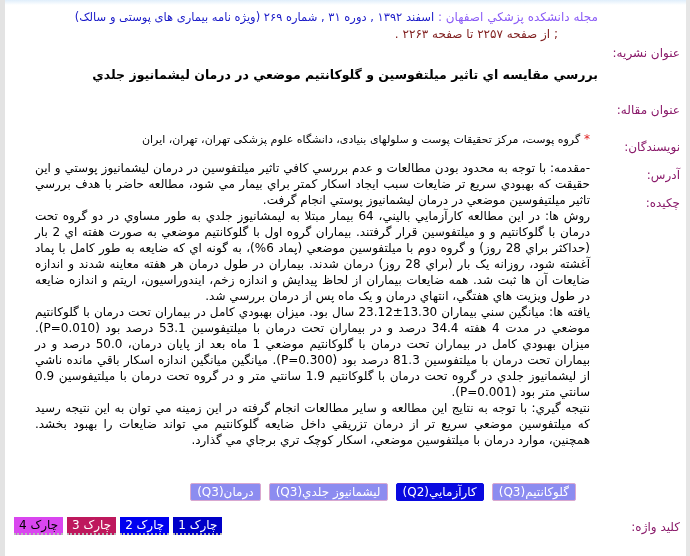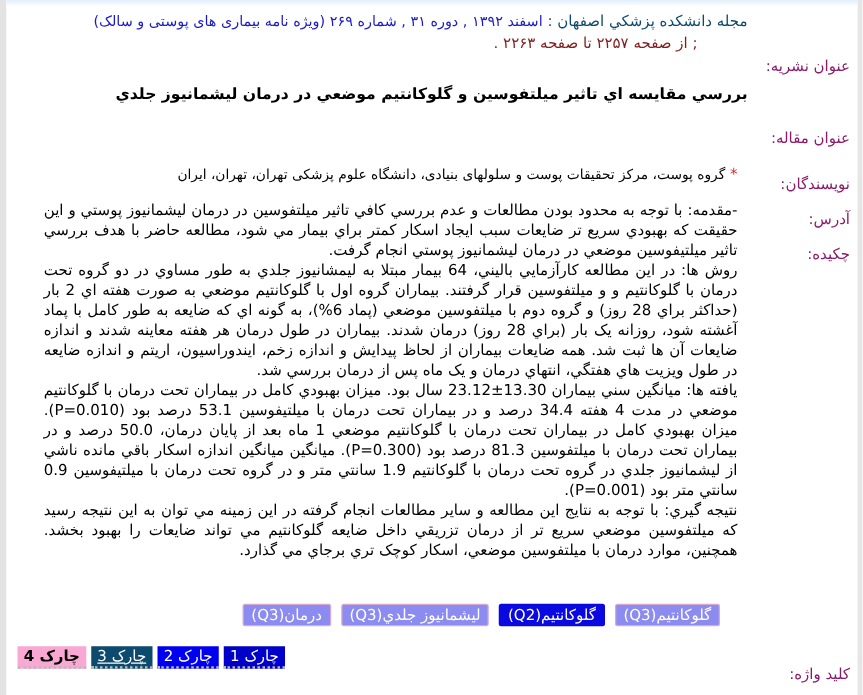--- a/index.html
+++ b/index.html
@@ -11,21 +11,21 @@
   }
   .left-strip { position:absolute; left:0; top:0; width:5px; height:556px; background:#e3e3e3; }
   .right-strip { position:absolute; right:0; top:0; width:4px; height:556px; background:#e6e6e6; }
   .top-glow { position:absolute; left:5px; right:4px; top:0; height:5px; background:linear-gradient(#dfeefb, #ffffff); }
   .page { position:absolute; left:5px; right:4px; top:0; bottom:0; direction:rtl; }
 
   .row { position:absolute; right:0; left:0; direction:rtl; }
   .label { position:absolute; right:6px; color:#8a1a6a; font-size:12px; white-space:nowrap;margin-top:36px; }
   .content { position:absolute; right:92px; left:16px; text-align:right; }
 
-  .journal-name { color:#0c4a6e;margin-top:48px; }
+  .journal-name { color:#8b5cf6;margin-top:48px; }
   .journal-meta { color:#1a1ac8; }
   .pages { color:#7f1d1d; }
   .title { font-weight:bold; font-size:12.5px; color:#000; }
   .authors { color:#2323e0; }
   .star { color:#e01f1f; }
   .abstract { line-height:16px; text-align:justify; text-align-last:right; font-size:12px; }
   .abstract p { margin:0; }
 
   .tags { display:flex; flex-direction:row; gap:8px; direction:rtl; }
   .tag {
@@ -35,22 +35,22 @@
   }
   .tag.active { background:#0a0ae0; border-color:#0a0ae0; }
 
   .charts { position:absolute; left:14px; top:517px; display:flex; flex-direction:row-reverse; gap:4px; direction:ltr; }
   .chart-btn {
     font-size:12px; padding:1px 5px; cursor:pointer; white-space:nowrap; direction:rtl;
     border-bottom:2px dotted #b9b9b9;
   }
   .chart-btn.c1 { background:#0000c8; color:#fff; }
   .chart-btn.c2 { background:#0000f0; color:#fff; }
-  .chart-btn.c3 { background:#0c4a6e; color:#fff;text-decoration:underline; }
-  .chart-btn.c4 { background:#f9a8d4; color:#000;font-weight:bold; }
+  .chart-btn.c3 { background:#be185d; color:#fff; }
+  .chart-btn.c4 { background:#d946ef; color:#000; }
 </style>
 </head>
 <body>
 
 <div class="left-strip"></div>
 <div class="right-strip"></div>
 <div class="top-glow"></div>
 
 <div class="page">
 
@@ -86,24 +86,24 @@
     <span class="label">چكيده:</span>
     <div class="content abstract" style="right:96px;left:30px;">
       <p>-مقدمه: با توجه به محدود بودن مطالعات و عدم بررسي كافي تاثير ميلتفوسين در درمان ليشمانيوز پوستي و اين حقيقت كه بهبودي سريع تر ضايعات سبب ايجاد اسكار كمتر براي بيمار مي شود، مطالعه حاضر با هدف بررسي تاثير ميلتيفوسين موضعي در درمان ليشمانيوز پوستي انجام گرفت.</p>
       <p>روش ها: در اين مطالعه كارآزمايي باليني، 64 بيمار مبتلا به ليمشانيوز جلدي به طور مساوي در دو گروه تحت درمان با گلوكانتيم و و ميلتفوسين قرار گرفتند. بيماران گروه اول با گلوكانتيم موضعي به صورت هفته اي 2 بار (حداكثر براي 28 روز) و گروه دوم با ميلتفوسين موضعي (پماد 6%)، به گونه اي كه ضايعه به طور كامل با پماد آغشته شود، روزانه يک بار (براي 28 روز) درمان شدند. بيماران در طول درمان هر هفته معاينه شدند و اندازه ضايعات آن ها ثبت شد. همه ضايعات بيماران از لحاظ پيدايش و اندازه زخم، ايندوراسيون، اريتم و اندازه ضايعه در طول ويزيت هاي هفتگي، انتهاي درمان و يک ماه پس از درمان بررسي شد.</p>
       <p>يافته ها: ميانگين سني بيماران 13.30±23.12 سال بود. ميزان بهبودي كامل در بيماران تحت درمان با گلوكانتيم موضعي در مدت 4 هفته 34.4 درصد و در بيماران تحت درمان با ميلتيفوسين 53.1 درصد بود (P=0.010). ميزان بهبودي كامل در بيماران تحت درمان با گلوكانتيم موضعي 1 ماه بعد از پايان درمان، 50.0 درصد و در بيماران تحت درمان با ميلتفوسين 81.3 درصد بود (P=0.300). ميانگين ميانگين اندازه اسكار باقي مانده ناشي از ليشمانيوز جلدي در گروه تحت درمان با گلوكانتيم 1.9 سانتي متر و در گروه تحت درمان با ميلتيفوسين 0.9 سانتي متر بود (P=0.001).</p>
       <p>نتيجه گيري: با توجه به نتايج اين مطالعه و ساير مطالعات انجام گرفته در اين زمينه مي توان به اين نتيجه رسيد كه ميلتفوسين موضعي سريع تر از درمان تزريقي داخل ضايعه گلوكانتيم مي تواند ضايعات را بهبود بخشد. همچنين، موارد درمان با ميلتفوسين موضعي، اسكار كوچک تري برجاي مي گذارد.</p>
     </div>
   </div>
 
   <div class="row" style="top:480px;height:24px;">
-    <span class="label" style="top:16px;">كليد واژه:</span>
+    <span class="label" style="top:4px;">كليد واژه:</span>
     <div class="content tags" style="right:110px;top:3px;">
       <span class="tag">گلوكانتيم(Q3)</span>
-      <span class="tag active">گلوكانتيم(Q2)</span>
+      <span class="tag active">كارآزمايي(Q2)</span>
       <span class="tag">ليشمانيوز جلدي(Q3)</span>
       <span class="tag">درمان(Q3)</span>
     </div>
   </div>
 </div>
 
 <div class="charts">
   <span class="chart-btn c1">چارک 1</span>
   <span class="chart-btn c2">چارک 2</span>
   <span class="chart-btn c3">چارک 3</span>

